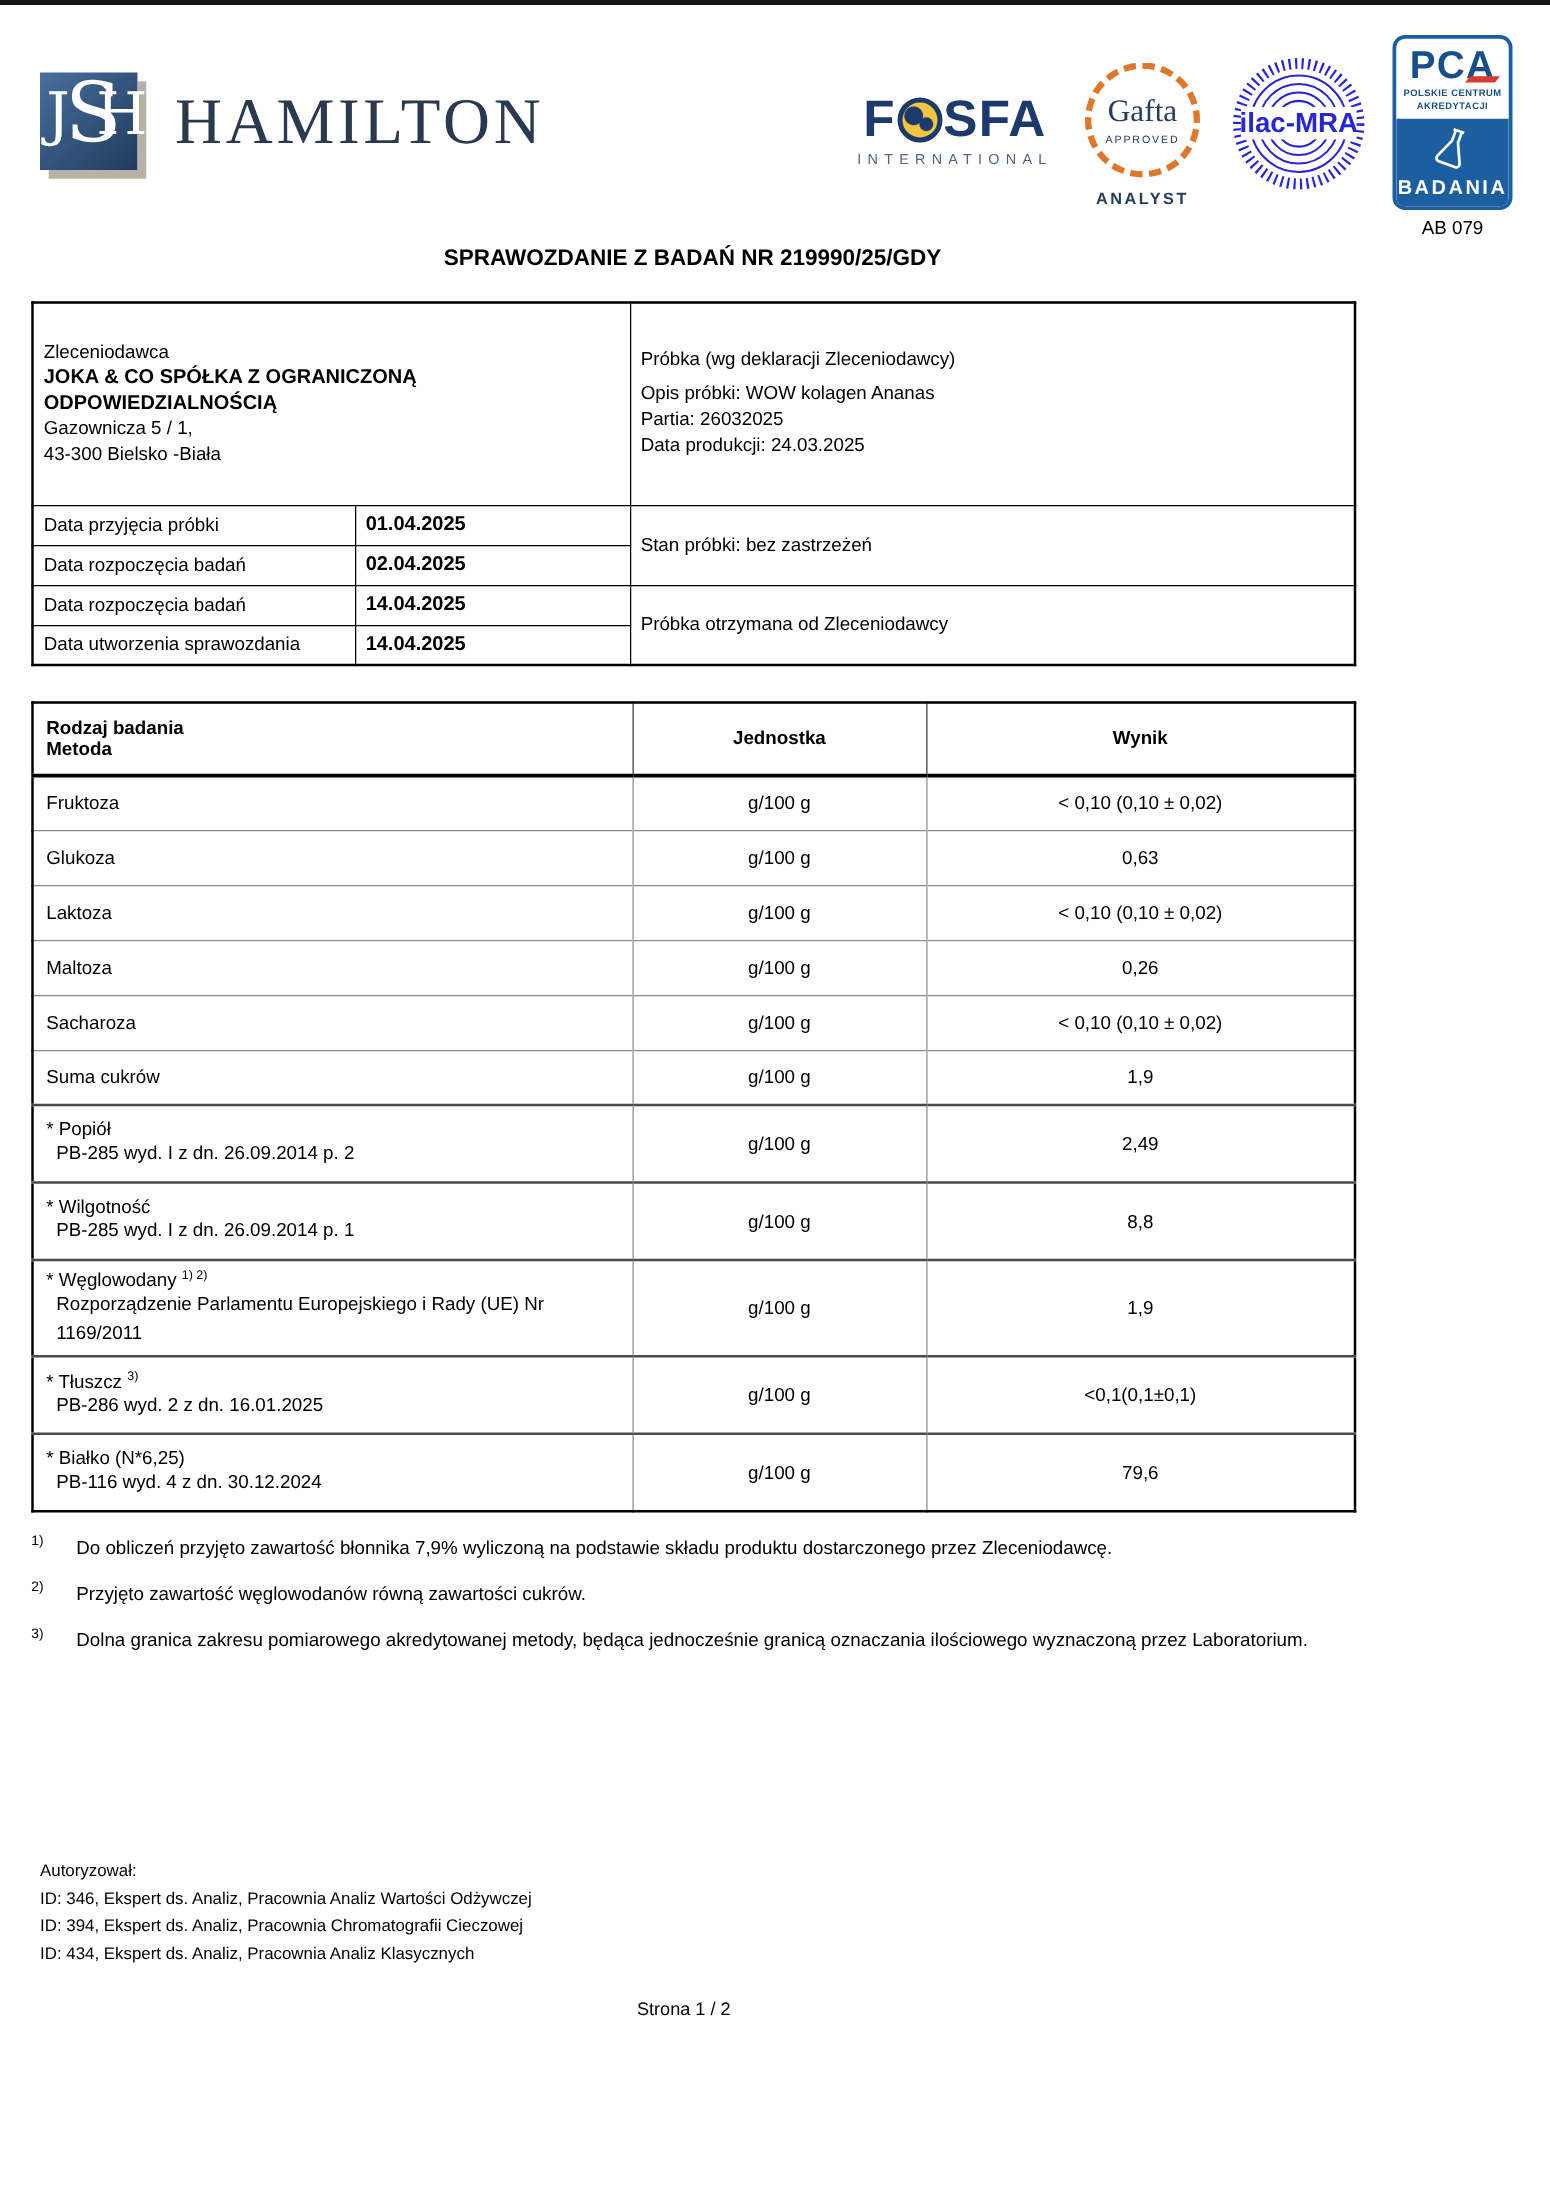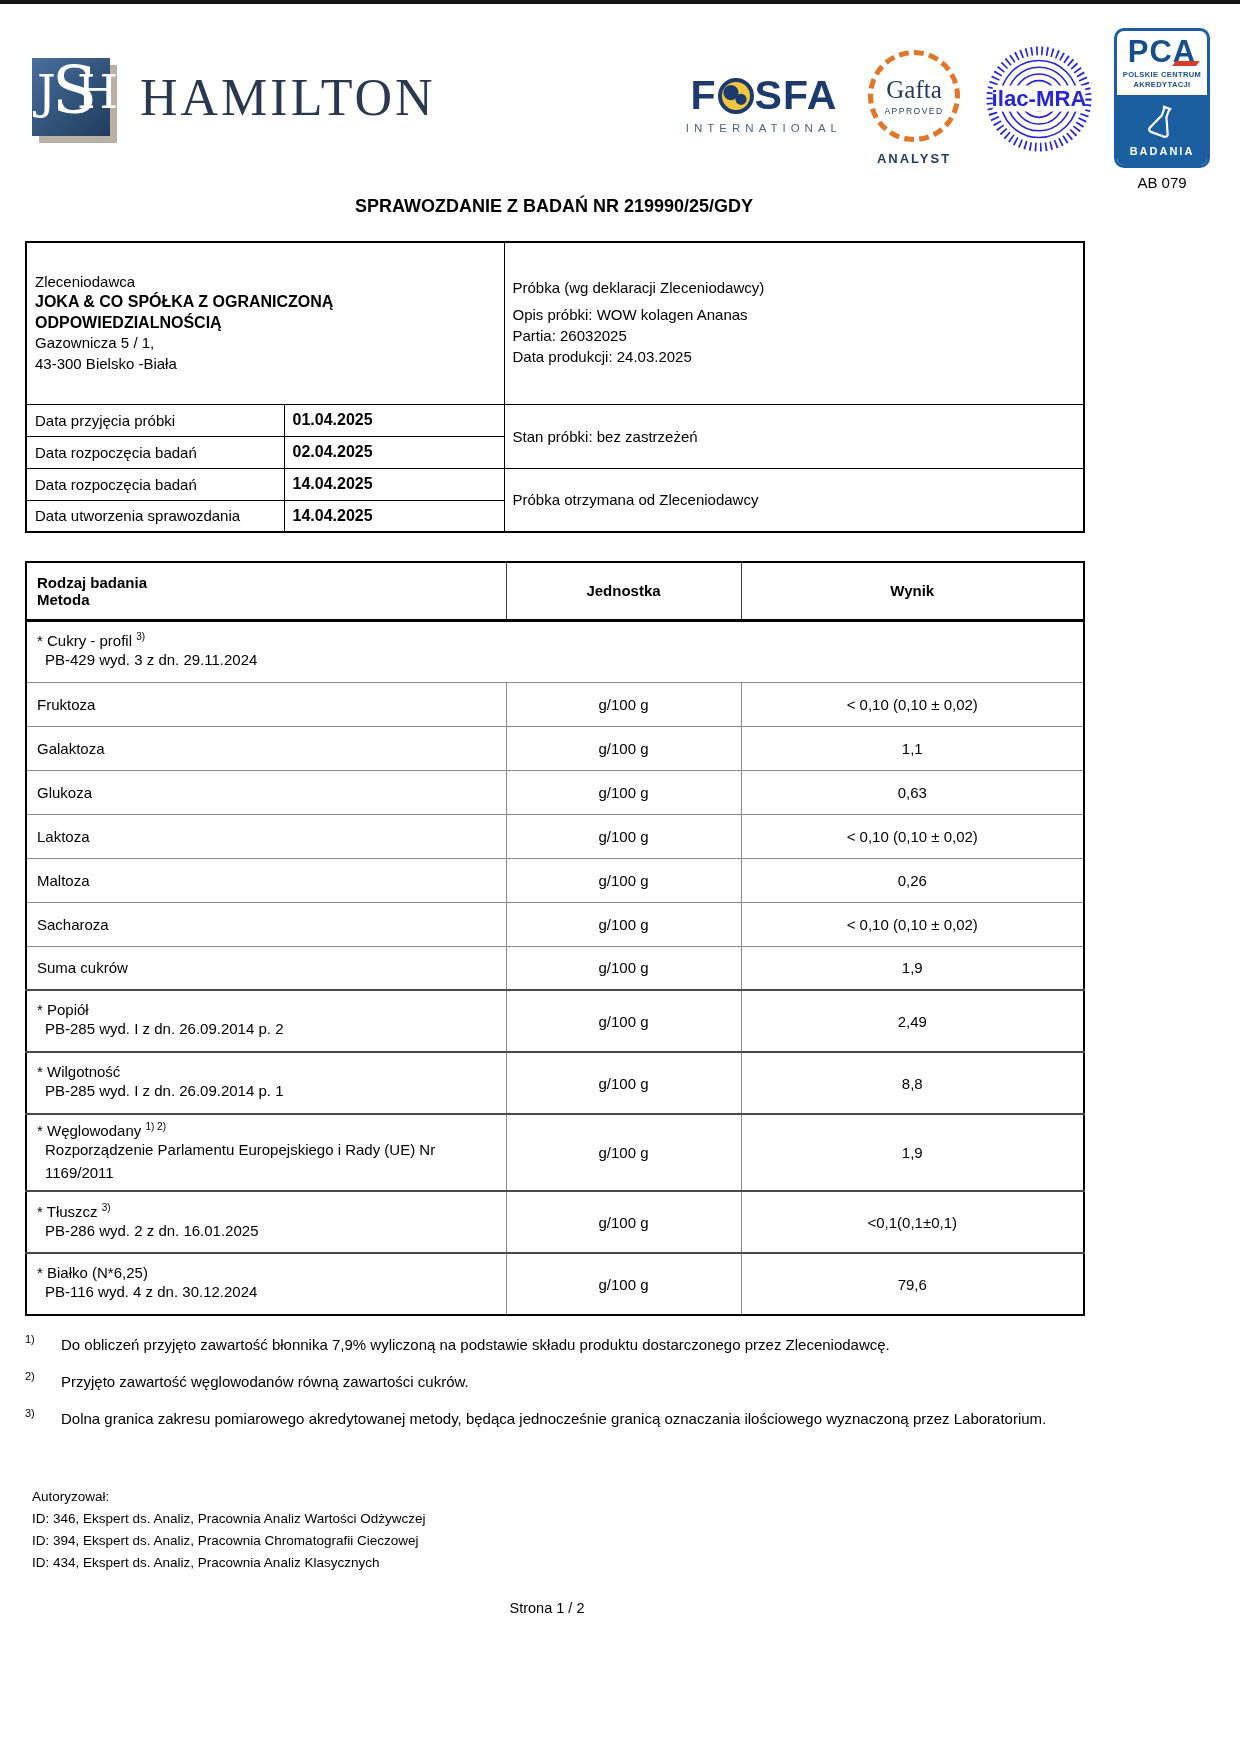--- a/index.html
+++ b/index.html
@@ -34,21 +34,21 @@
 
   .ilac { margin-top:18px;text-decoration:underline; }
 
   .pca-wrap { text-align:center; }
   .pca { position:relative; width:96px; height:140px; border:3px solid #1b5fa0; border-radius:10px; background:#fff; overflow:hidden; display:flex; flex-direction:column; align-items:center; padding-top:5px; }
   .pca-title { position:relative; font-size:31px; font-weight:bold; color:#174f8c; line-height:1; letter-spacing:1px; }
   .pca-red { position:absolute; right:-2px; bottom:1px; width:24px; height:5px; background:#d63c30; transform:skewX(-38deg); }
   .pca-line { font-size:7.5px; font-weight:bold; color:#174f8c; letter-spacing:0.4px; line-height:1.35; }
   .pca-lines { margin-top:3px; }
   .pca-badania { margin-top:5px; width:100%; flex:1; background:#1b5fa0; display:flex; flex-direction:column; align-items:center; justify-content:center; gap:5px; }
-  .pca-badania-label { color:#fff; font-size:11px; font-weight:bold; letter-spacing:2px; }
+  .pca-badania-label { color:#fff; font-size:16px; font-weight:bold; letter-spacing:2px; }
   .ab { margin-top:6px; font-size:15px; color:#000; }
 
   
   .report-title { text-align:center; font-size:18px; font-weight:bold; margin:10px 0 0; }
 
   
   table { border-collapse:collapse; }
   .info-table { width:1058px; margin:24px 25px 0; border:2px solid #000; table-layout:fixed; font-size:15px; }
   .info-table td { border:1px solid #000; padding:4px 8px; vertical-align:middle; }
   .cell-client { height:162px; vertical-align:top; padding-top:8px; }
@@ -222,35 +222,24 @@
       <tr>
         <td>
           <div>Rodzaj badania</div>
           <div>Metoda</div>
         </td>
         <td class="c">Jednostka</td>
         <td class="c">Wynik</td>
       </tr>
     </thead>
     <tbody>
-      <tr class="r-section">
-        <td colspan="3">
-          <div><span>* Cukry - profil</span> <sup class="mark">3)</sup></div>
-          <div class="m-line">PB-429 wyd. 3 z dn. 29.11.2024</div>
-        </td>
-      </tr>
       <tr class="r-simple">
         <td>Fruktoza</td>
         <td class="c">g/100 g</td>
         <td class="c">&lt; 0,10 (0,10 ± 0,02)</td>
-      </tr>
-      <tr class="r-simple">
-        <td>Galaktoza</td>
-        <td class="c">g/100 g</td>
-        <td class="c">1,1</td>
       </tr>
       <tr class="r-simple">
         <td>Glukoza</td>
         <td class="c">g/100 g</td>
         <td class="c">0,63</td>
       </tr>
       <tr class="r-simple">
         <td>Laktoza</td>
         <td class="c">g/100 g</td>
         <td class="c">&lt; 0,10 (0,10 ± 0,02)</td>

